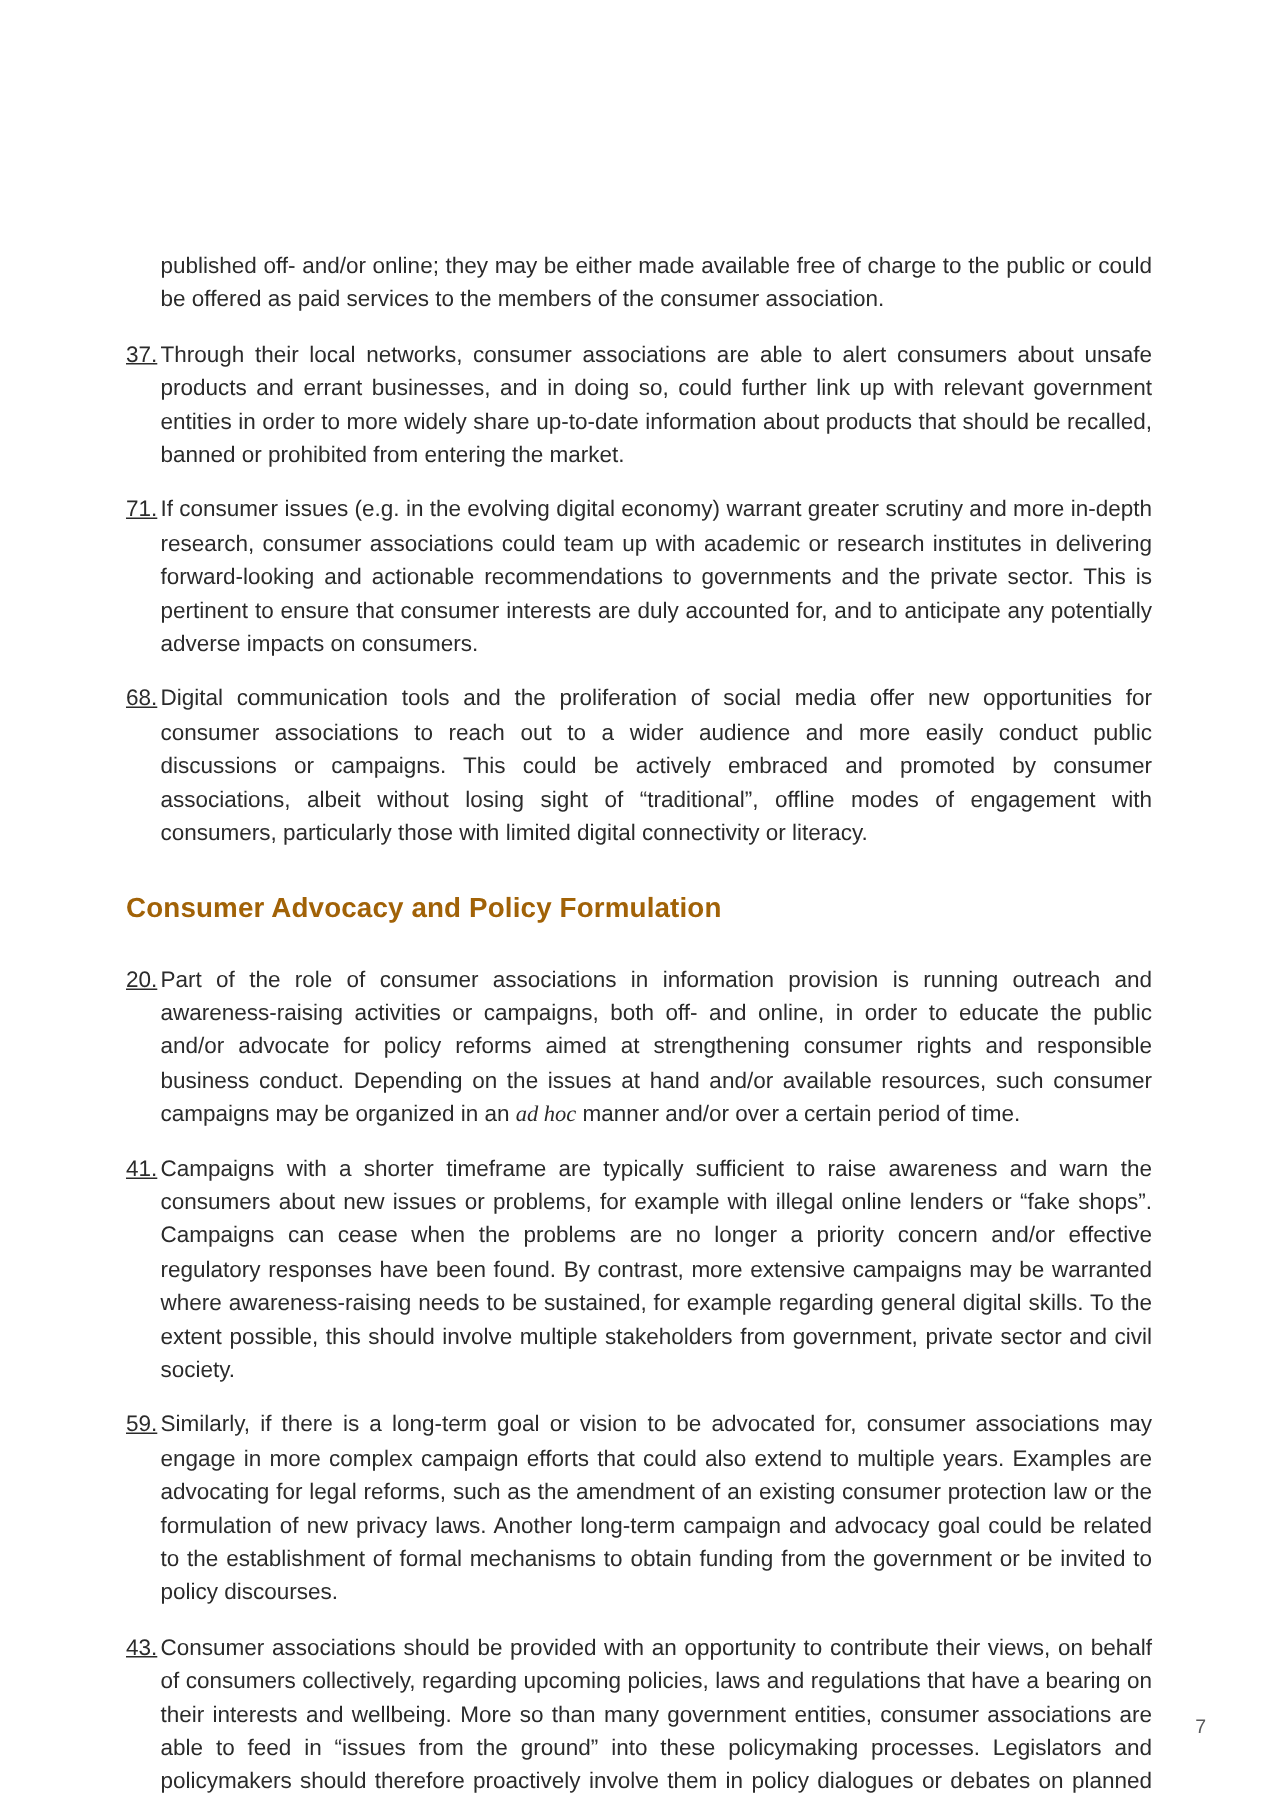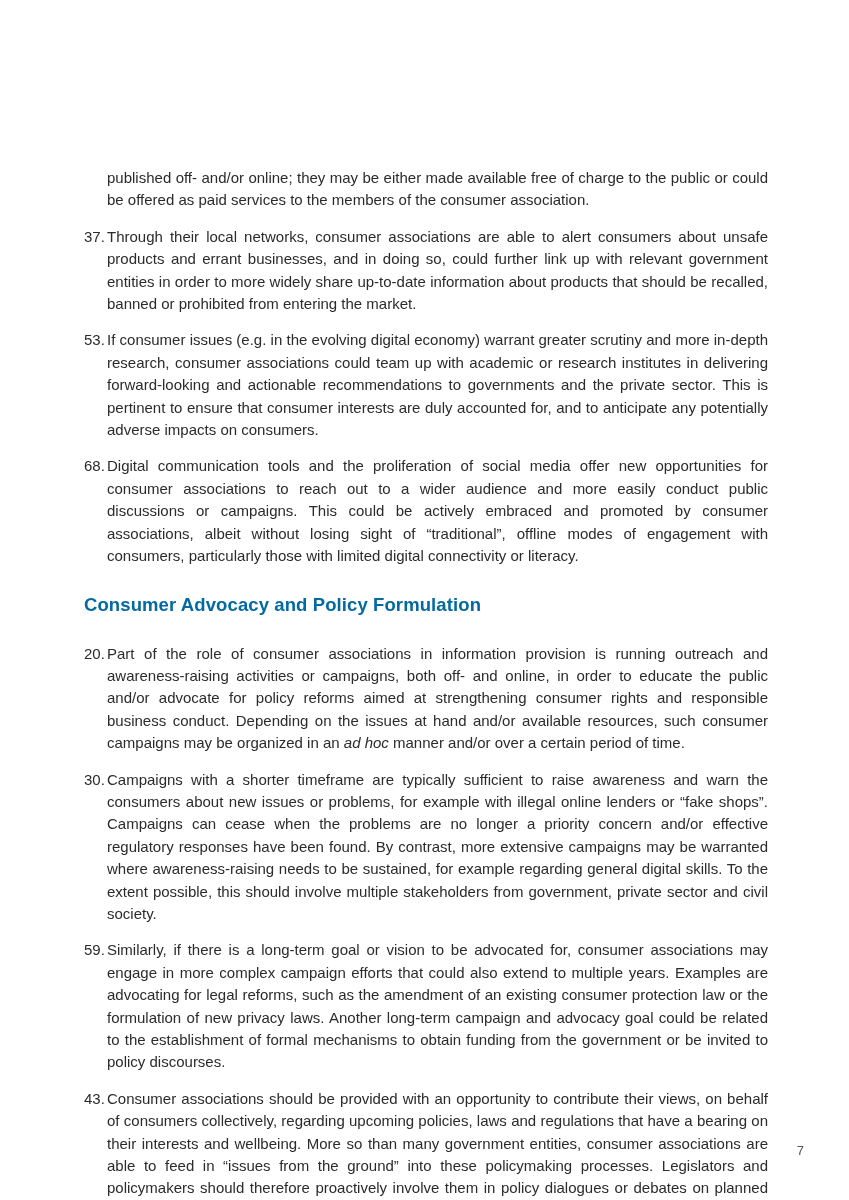--- a/index.html
+++ b/index.html
@@ -25,27 +25,29 @@
   }
   .para {
     display: flex;
     margin: 0 0 14px 0;
     font-size: 15px;
     line-height: 22.4px;
   }
   .para-num {
     flex: 0 0 23px;
     text-align: left;
+    text-decoration: underline;
   }
   .para-body {
     flex: 1;
     text-align: justify;
   }
   .italic {
     font-style: italic;
+    font-family: Liberation Serif, serif;
   }
   .section-heading {
     font-size: 18.5px;
     font-weight: bold;
     line-height: 22px;
     margin: 26px 0 27px 0;
     letter-spacing: 0.1px;
   }
   .page-number {
     position: absolute;
@@ -62,34 +64,34 @@
   <div class="content" id="block-list">
       <div class="para">
         <div class="para-num"></div>
         <div class="para-body"><span>published off- and/or online; they may be either made available free of charge to the public or could be offered as paid services to the members of the consumer association.</span></div>
       </div>
       <div class="para">
         <div class="para-num">37.</div>
         <div class="para-body"><span>Through their local networks, consumer associations are able to alert consumers about unsafe products and errant businesses, and in doing so, could further link up with relevant government entities in order to more widely share up-to-date information about products that should be recalled, banned or prohibited from entering the market.</span></div>
       </div>
       <div class="para">
-        <div class="para-num">53.</div>
+        <div class="para-num">71.</div>
         <div class="para-body"><span>If consumer issues (e.g. in the evolving digital economy) warrant greater scrutiny and more in-depth research, consumer associations could team up with academic or research institutes in delivering forward-looking and actionable recommendations to governments and the private sector. This is pertinent to ensure that consumer interests are duly accounted for, and to anticipate any potentially adverse impacts on consumers.</span></div>
       </div>
       <div class="para">
         <div class="para-num">68.</div>
         <div class="para-body"><span>Digital communication tools and the proliferation of social media offer new opportunities for consumer associations to reach out to a wider audience and more easily conduct public discussions or campaigns. This could be actively embraced and promoted by consumer associations, albeit without losing sight of “traditional”, offline modes of engagement with consumers, particularly those with limited digital connectivity or literacy.</span></div>
       </div>
-      <div class="section-heading" style="color: #0369a1;">Consumer Advocacy and Policy Formulation</div>
+      <div class="section-heading" style="color: #a16207;">Consumer Advocacy and Policy Formulation</div>
       <div class="para">
         <div class="para-num">20.</div>
         <div class="para-body"><span>Part of the role of consumer associations in information provision is running outreach and awareness-raising activities or campaigns, both off- and online, in order to educate the public and/or advocate for policy reforms aimed at strengthening consumer rights and responsible business conduct. Depending on the issues at hand and/or available resources, such consumer campaigns may be organized in an </span><span class="italic">ad hoc</span><span> manner and/or over a certain period of time.</span></div>
       </div>
       <div class="para">
-        <div class="para-num">30.</div>
+        <div class="para-num">41.</div>
         <div class="para-body"><span>Campaigns with a shorter timeframe are typically sufficient to raise awareness and warn the consumers about new issues or problems, for example with illegal online lenders or “fake shops”. Campaigns can cease when the problems are no longer a priority concern and/or effective regulatory responses have been found. By contrast, more extensive campaigns may be warranted where awareness-raising needs to be sustained, for example regarding general digital skills. To the extent possible, this should involve multiple stakeholders from government, private sector and civil society.</span></div>
       </div>
       <div class="para">
         <div class="para-num">59.</div>
         <div class="para-body"><span>Similarly, if there is a long-term goal or vision to be advocated for, consumer associations may engage in more complex campaign efforts that could also extend to multiple years. Examples are advocating for legal reforms, such as the amendment of an existing consumer protection law or the formulation of new privacy laws. Another long-term campaign and advocacy goal could be related to the establishment of formal mechanisms to obtain funding from the government or be invited to policy discourses.</span></div>
       </div>
       <div class="para">
         <div class="para-num">43.</div>
         <div class="para-body"><span>Consumer associations should be provided with an opportunity to contribute their views, on behalf of consumers collectively, regarding upcoming policies, laws and regulations that have a bearing on their interests and wellbeing. More so than many government entities, consumer associations are able to feed in “issues from the ground” into these policymaking processes. Legislators and policymakers should therefore proactively involve them in policy dialogues or debates on planned reforms.</span></div>
       </div>

